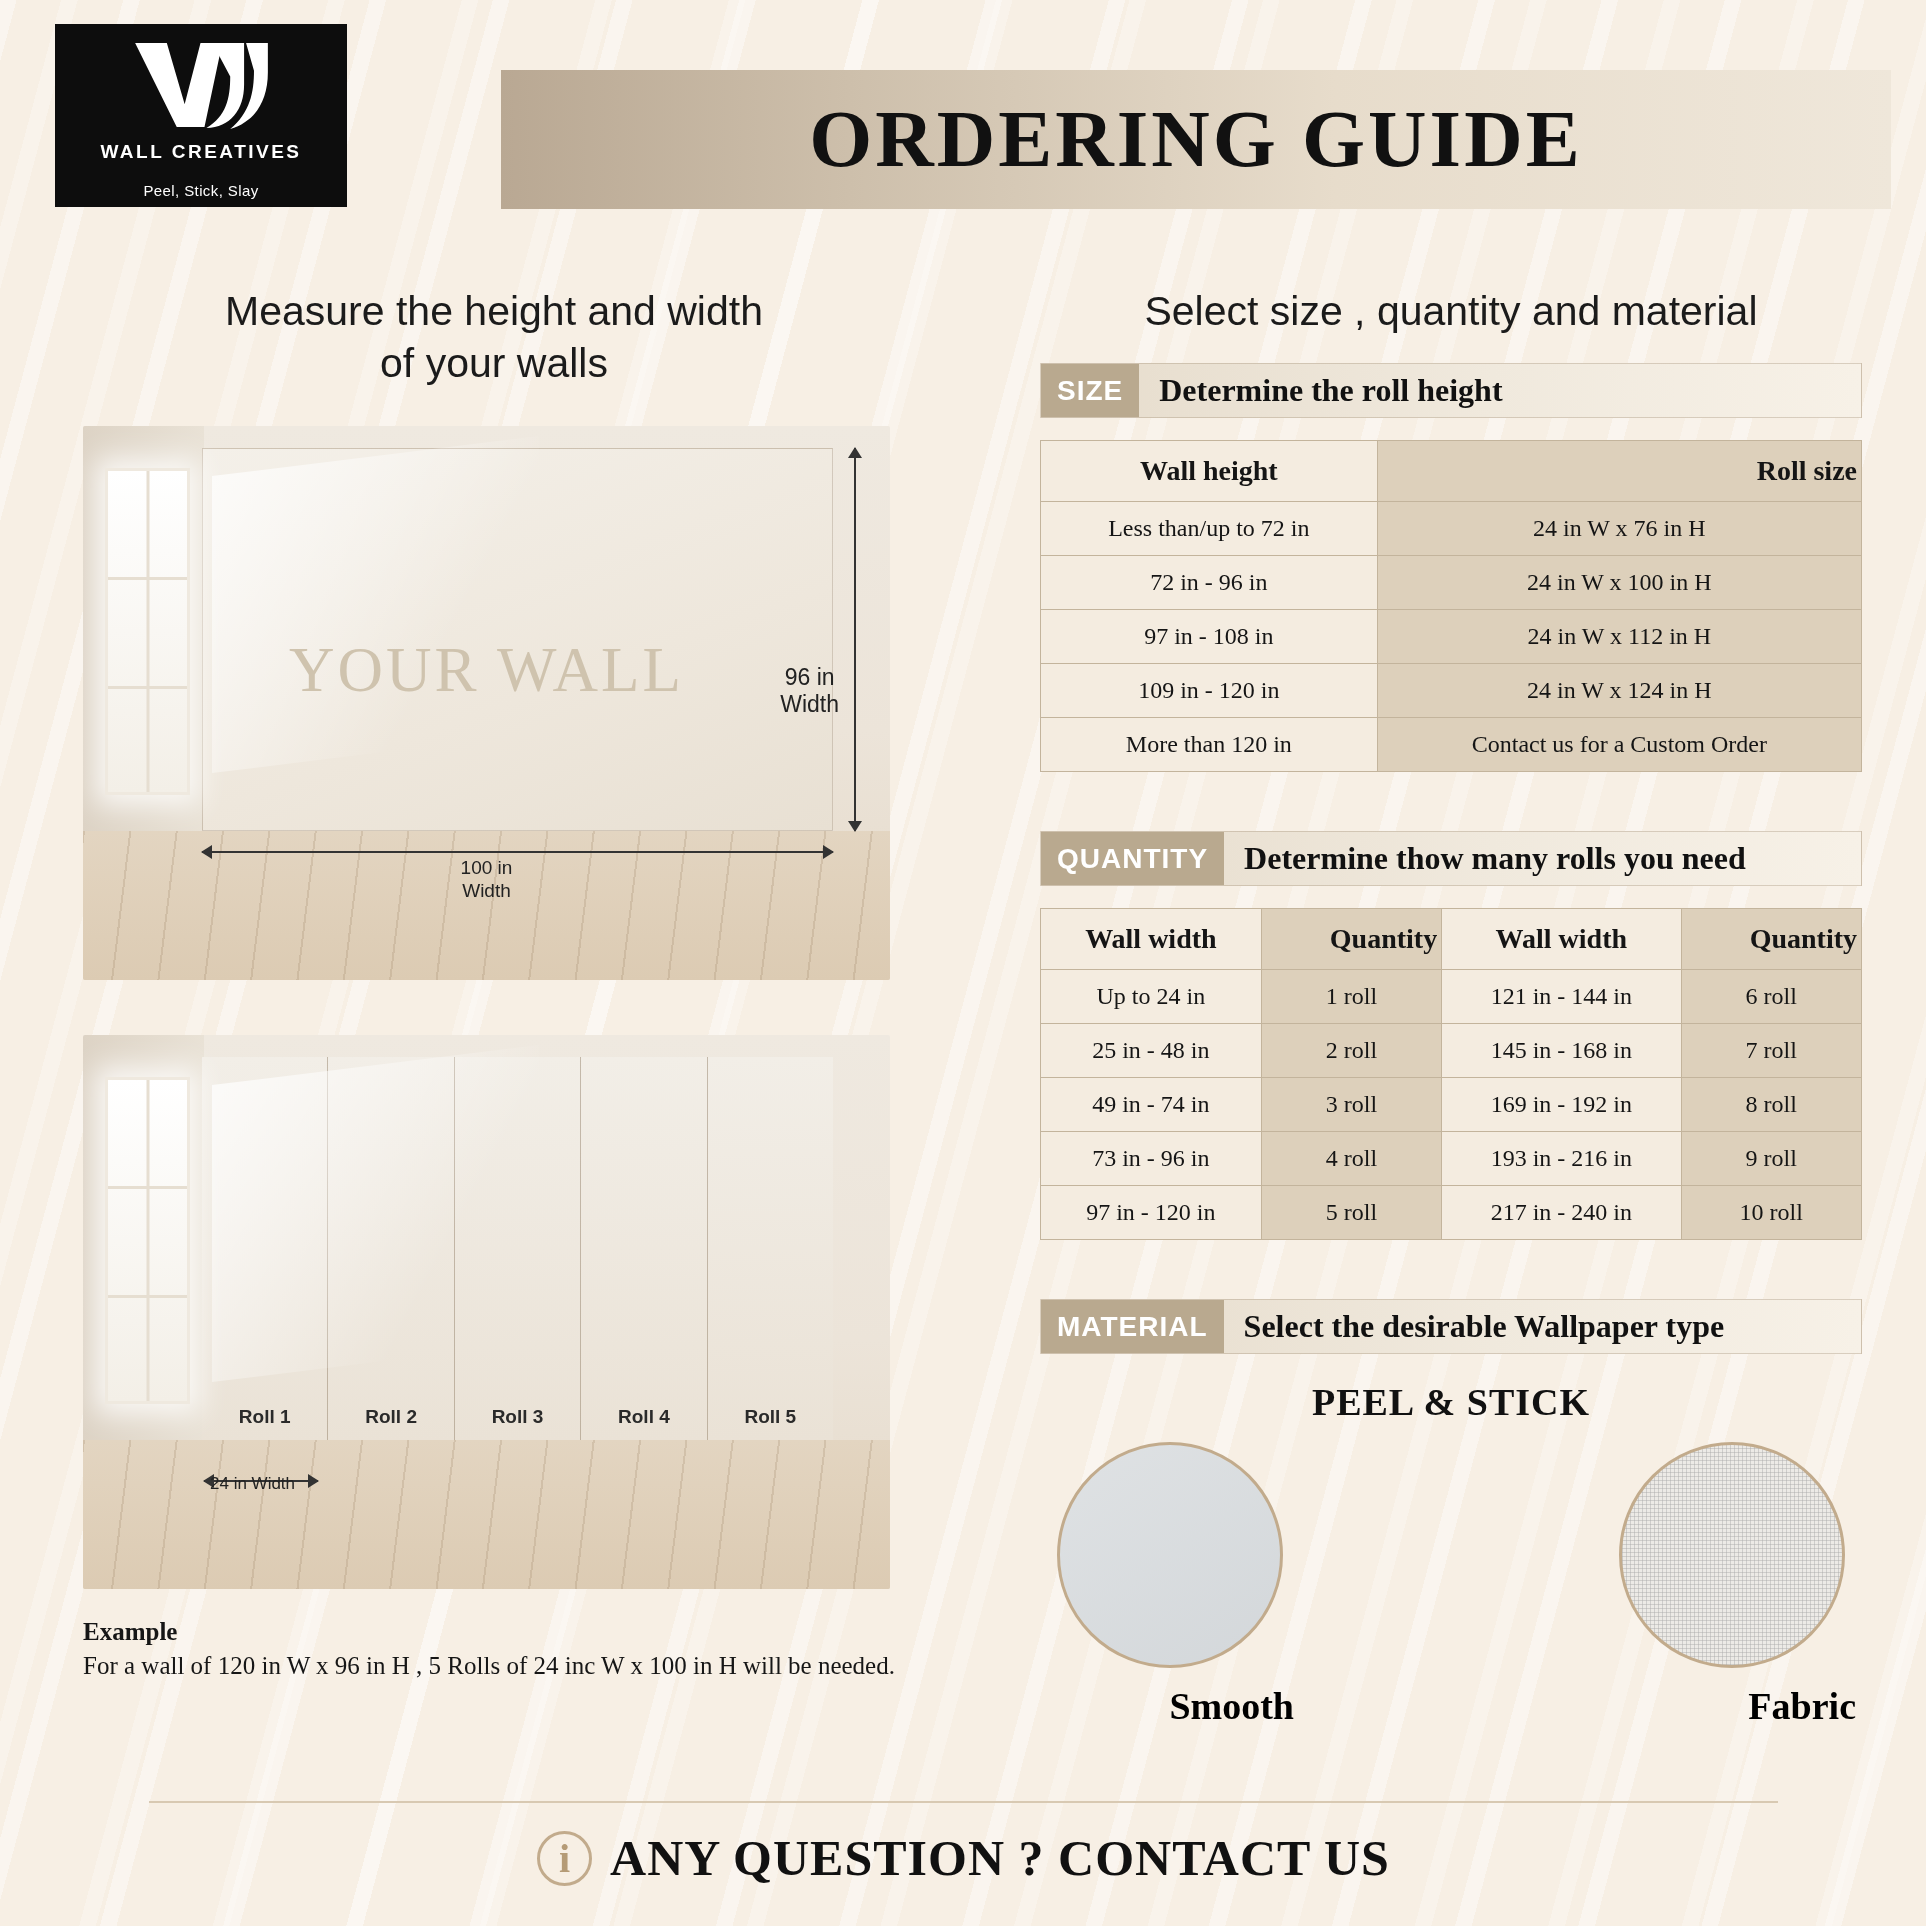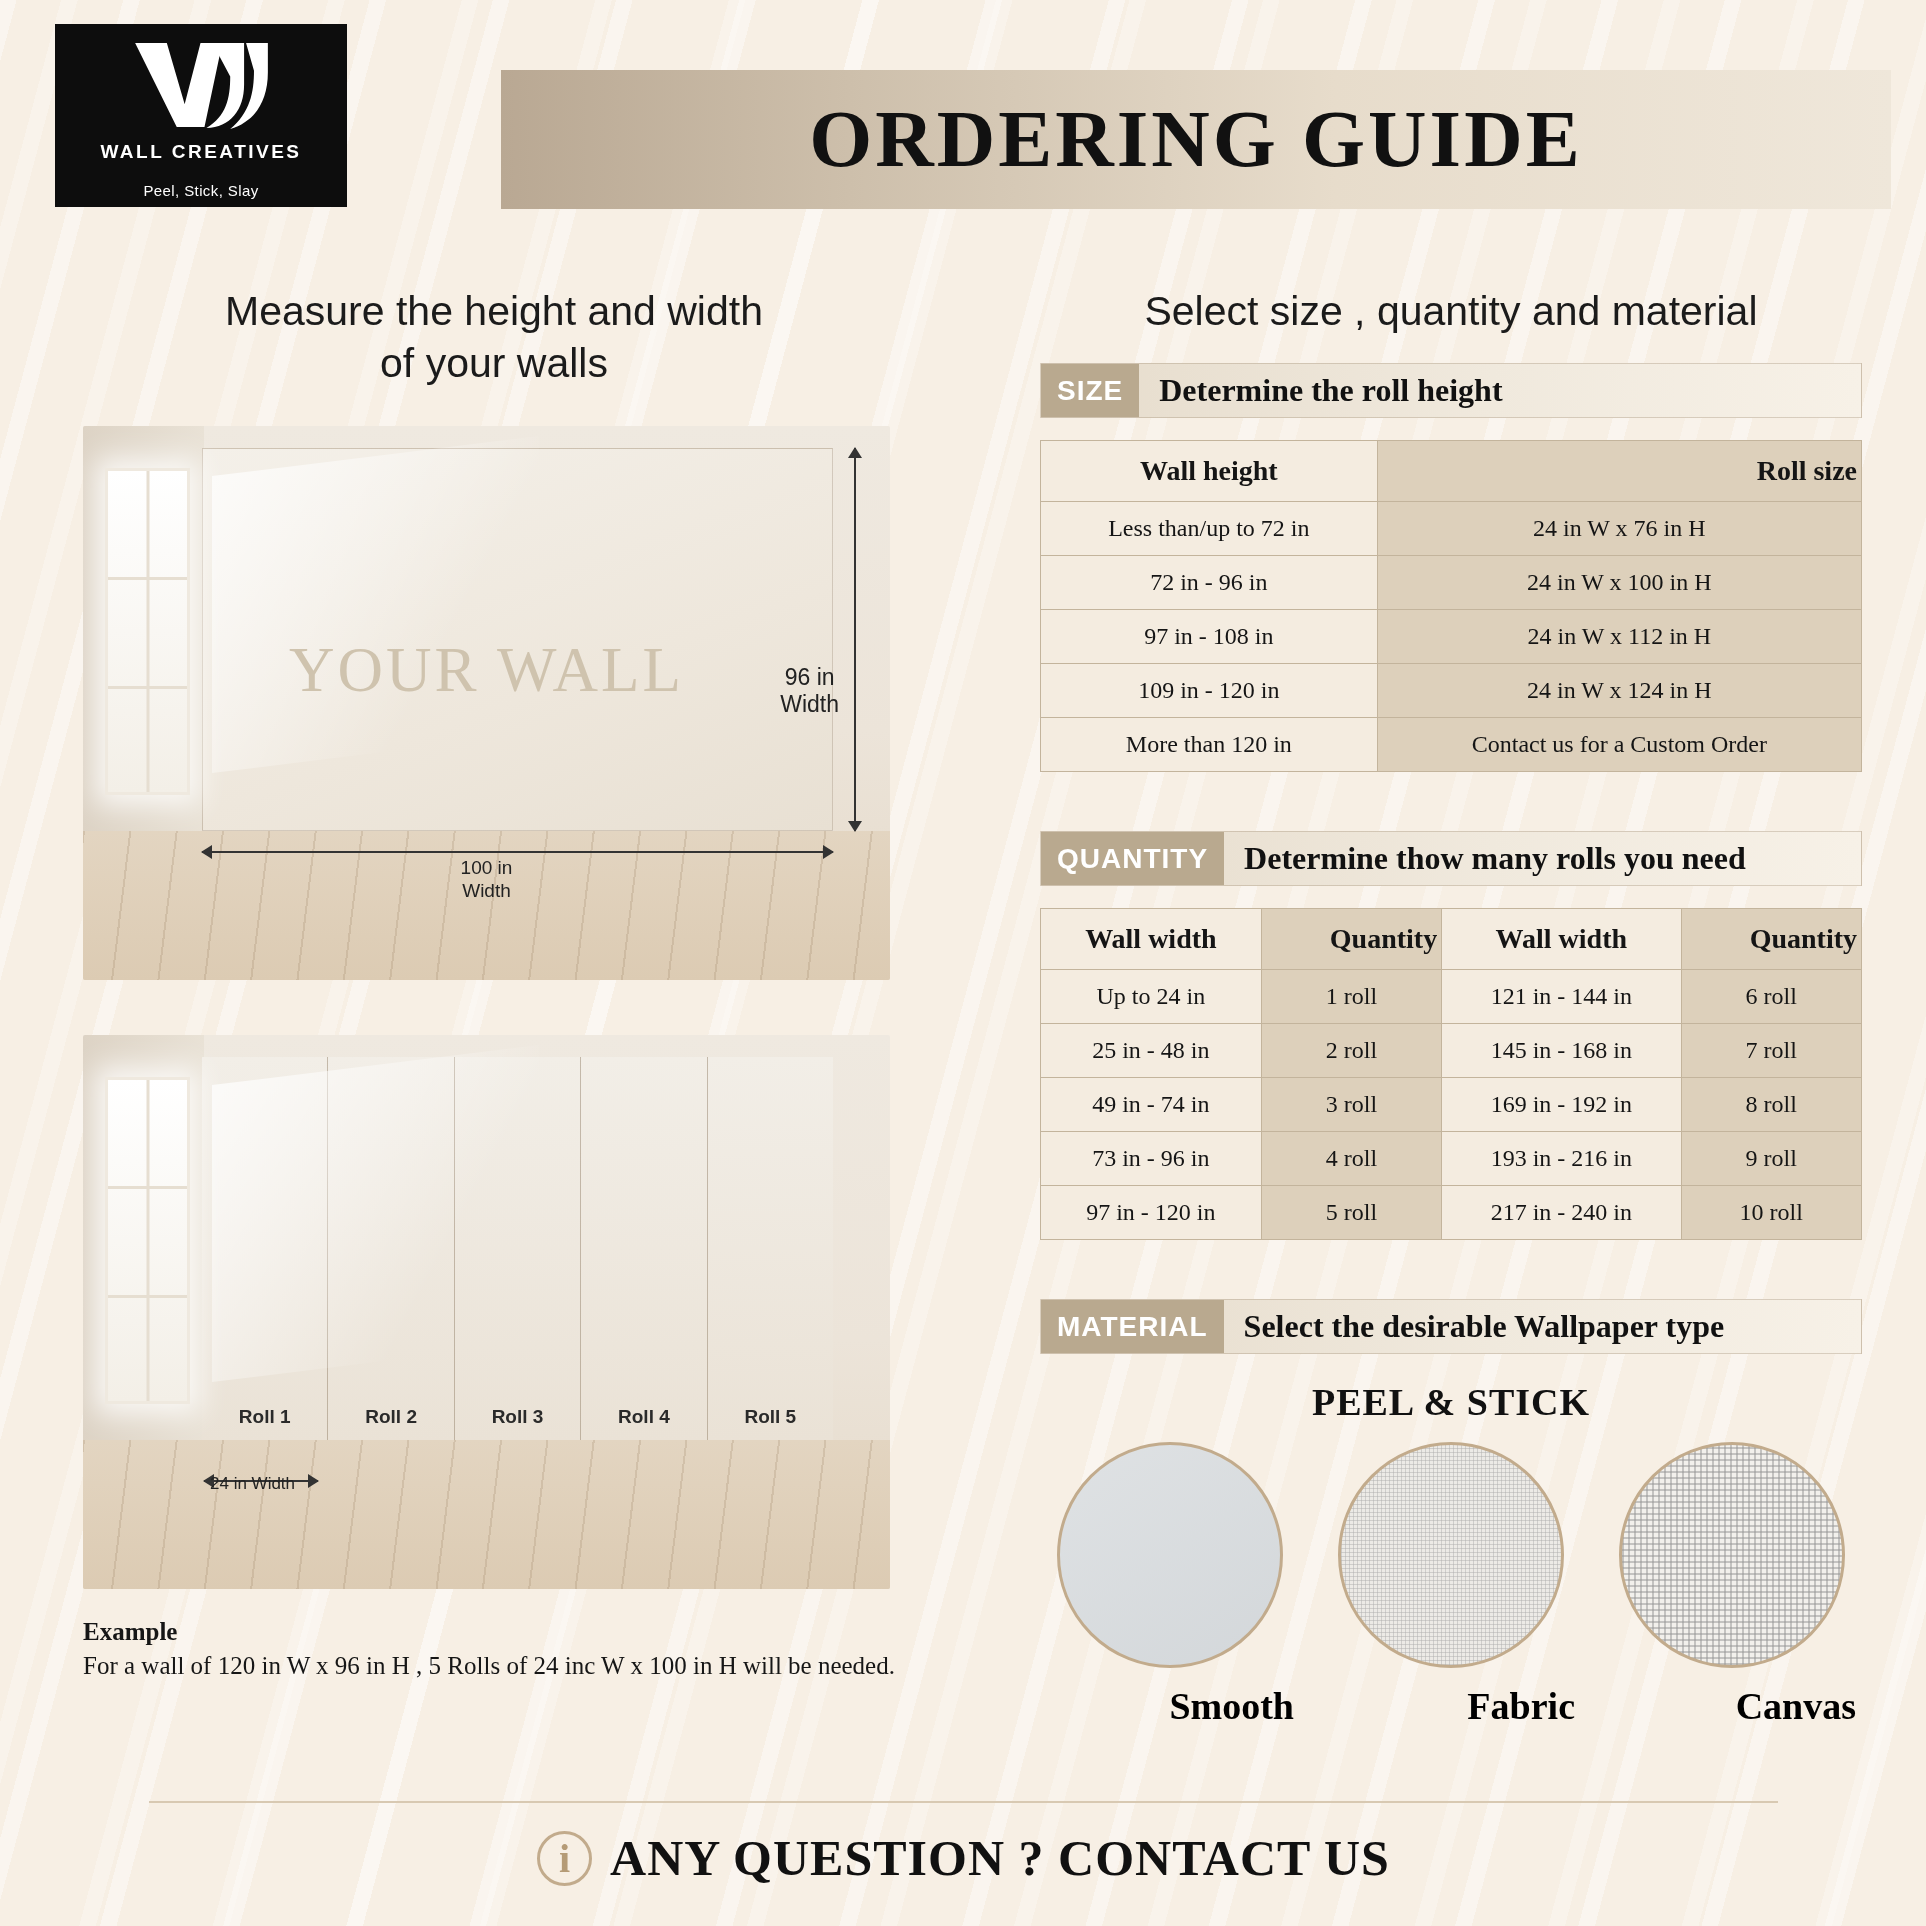--- a/index.html
+++ b/index.html
@@ -412,24 +412,20 @@
     <div class="material-title">PEEL &amp; STICK</div>
     <div class="swatches">
       <div class="swatch-wrap">
         <div class="swatch sw-smooth"></div>
         <div class="swatch-label">Smooth</div>
       </div>
       <div class="swatch-wrap">
         <div class="swatch sw-fabric"></div>
         <div class="swatch-label">Fabric</div>
       </div>
-      <div class="swatch-wrap">
-        <div class="swatch sw-canvas"></div>
-        <div class="swatch-label">Canvas</div>
-      </div>
     </div>
   </div>
 
   <div class="footer">
     <div class="info-icon">i</div>
     <div class="footer-text">ANY QUESTION ? CONTACT US</div>
   </div>
 </div>
 
 

